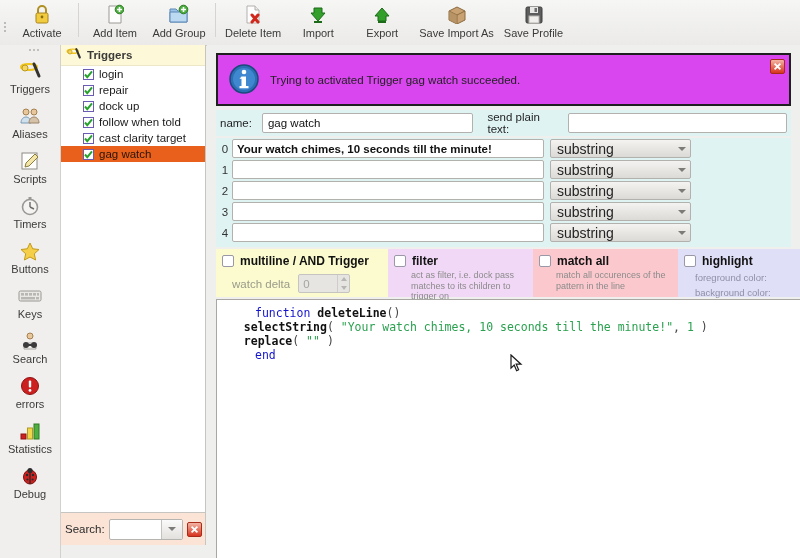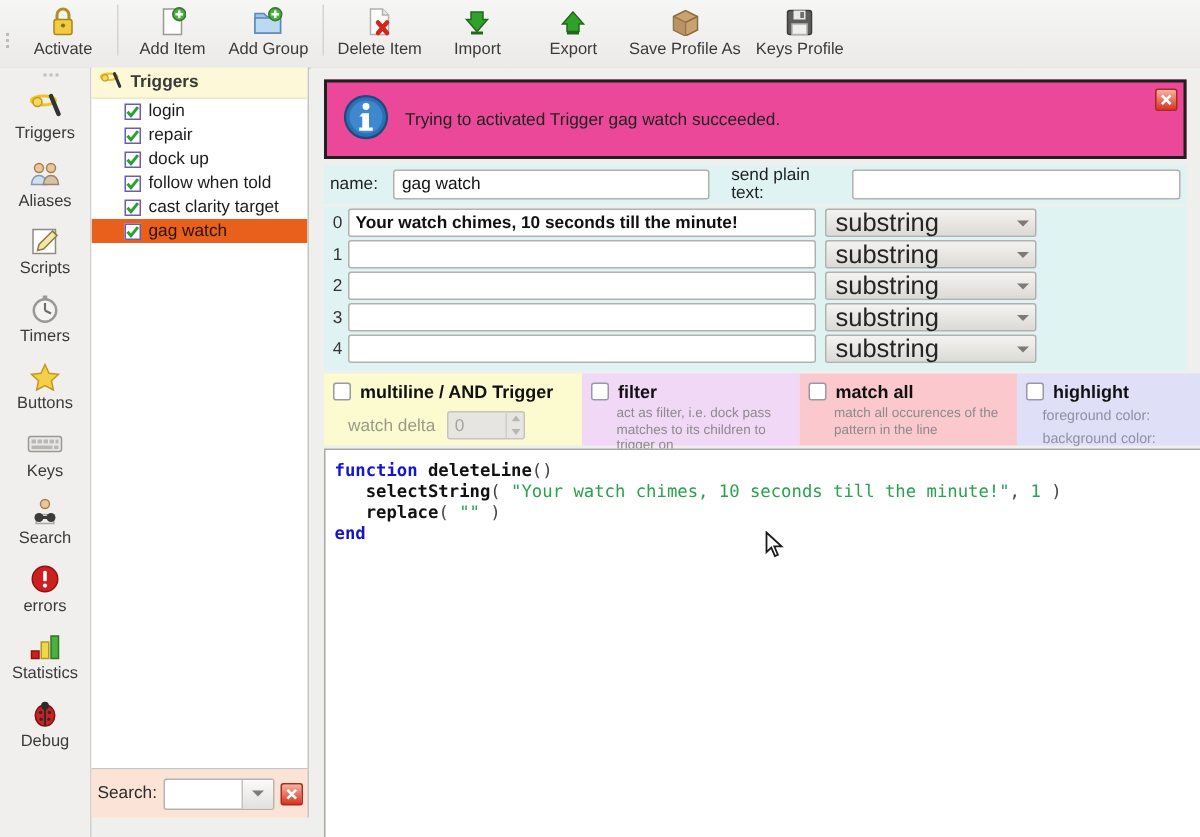--- a/index.html
+++ b/index.html
@@ -83,21 +83,21 @@
     border:1px solid #a82a18;border-radius:2px;
     display:flex;align-items:center;justify-content:center;flex:0 0 auto;
   }
 
   
   #main{position:absolute;left:207px;top:45px;width:593px;height:513px;background:#efefee;}
 
   
   #notify{
     position:absolute;left:9px;top:8px;width:575px;height:53px;
-    background:#ec4899;border:2px solid #1f1f1f;box-sizing:border-box;
+    background:#d946ef;border:2px solid #1f1f1f;box-sizing:border-box;
     display:flex;align-items:center;
   }
   #notify .n-ico{margin:0 10px 0 10px;flex:0 0 auto;}
   #notify .n-txt{font-size:11.5px;color:#222;}
   #notify .n-close{position:absolute;right:4px;top:4px;}
 
   
   #namerow{
     position:absolute;left:9px;top:65px;width:575px;height:26px;
     background:#dff3f3;display:flex;align-items:center;box-sizing:border-box;padding:0 4px;
@@ -122,21 +122,21 @@
     width:312px;height:19px;background:#fff;border:1px solid #b3b1ad;border-radius:2px;
     box-sizing:border-box;display:flex;align-items:center;padding:0 4px;
     font-size:11.5px;color:#111;font-weight:bold;margin-right:6px;
   }
   .pin.empty{font-weight:normal;}
   .pcombo{
     width:141px;height:19px;box-sizing:border-box;
     background:linear-gradient(#f4f3f1,#dcdad6);
     border:1px solid #b3b1ad;border-radius:2px;
     display:flex;align-items:center;justify-content:space-between;padding:0 4px 0 6px;
-    font-size:17px;color:#242424;
+    font-size:14px;color:#242424;
   }
   .caret{width:0;height:0;border-left:4px solid transparent;border-right:4px solid transparent;border-top:4px solid #7d7b78;}
   .cbx{
     width:12px;height:12px;box-sizing:border-box;background:#fff;
     border:1px solid #9a98a6;border-radius:2px;flex:0 0 auto;
   }
 
   
   #options{position:absolute;left:9px;top:204px;width:784px;height:48px;display:flex;}
   .opt{box-sizing:border-box;padding:5px 0 0 6px;position:relative;}
@@ -161,21 +161,21 @@
   
   #editor{
     position:absolute;left:9px;top:254px;width:784px;height:290px;
     background:#fff;border:1px solid #a9a7a3;box-sizing:border-box;
     padding:6px 0 0 6px;overflow:hidden;
   }
   #code{
     font-family:"DejaVu Sans Mono","Liberation Mono",monospace;
     font-size:11.5px;line-height:14px;white-space:pre;color:#111;
   }
-  .kw{color:#1414cf;font-weight:bold;}
+  .kw{color:#1414cf;font-weight:normal;margin-left:32px;}
   .fn{color:#111;font-weight:bold;}
   .str{color:#2aa14f;}
   .num{color:#2aa14f;}
   .pun{color:#444;}
   #cursor{position:absolute;left:303px;top:309px;}
 </style>
 </head>
 <body>
 
 <div id="toolbar">
@@ -255,33 +255,33 @@
   </div>
 
   <div class="tb-btn">
     <span class="tb-ico">
       <svg width="20" height="19" viewBox="0 0 20 19">
           <path d="M2 6l8-4 8 4v9l-8 4-8-4z" fill="#c8a273" stroke="#8c6a3f"></path>
           <path d="M2 6l8 4 8-4M10 10v9" fill="none" stroke="#8c6a3f"></path>
           <path d="M2 6l8 4v9l-8-4z" fill="#b08d5f" opacity=".7"></path>
         </svg>
     </span>
-    <span class="tb-lab">Save Profile As</span>
+    <span class="tb-lab">Save Import As</span>
   </div>
 
   <div class="tb-btn">
     <span class="tb-ico">
       <svg width="20" height="20" viewBox="0 0 20 20">
           <rect x="2" y="2" width="16" height="16" rx="1.5" fill="#5d5d5d" stroke="#3c3c3c"></rect>
           <rect x="6" y="2" width="8" height="6" fill="#e8e8e6"></rect>
           <rect x="10.5" y="3" width="2.5" height="4" fill="#6f6f6f"></rect>
           <rect x="5" y="11" width="10" height="7" fill="#f0efed" stroke="#b5b3af"></rect>
         </svg>
     </span>
-    <span class="tb-lab">Keys Profile</span>
+    <span class="tb-lab">Save Profile</span>
   </div>
 </div>
 
 <div id="sidebar">
   <div class="sb-grip">
       <i></i>
     </div>
 
   <div class="sb-item">
     <span class="sb-ico">

